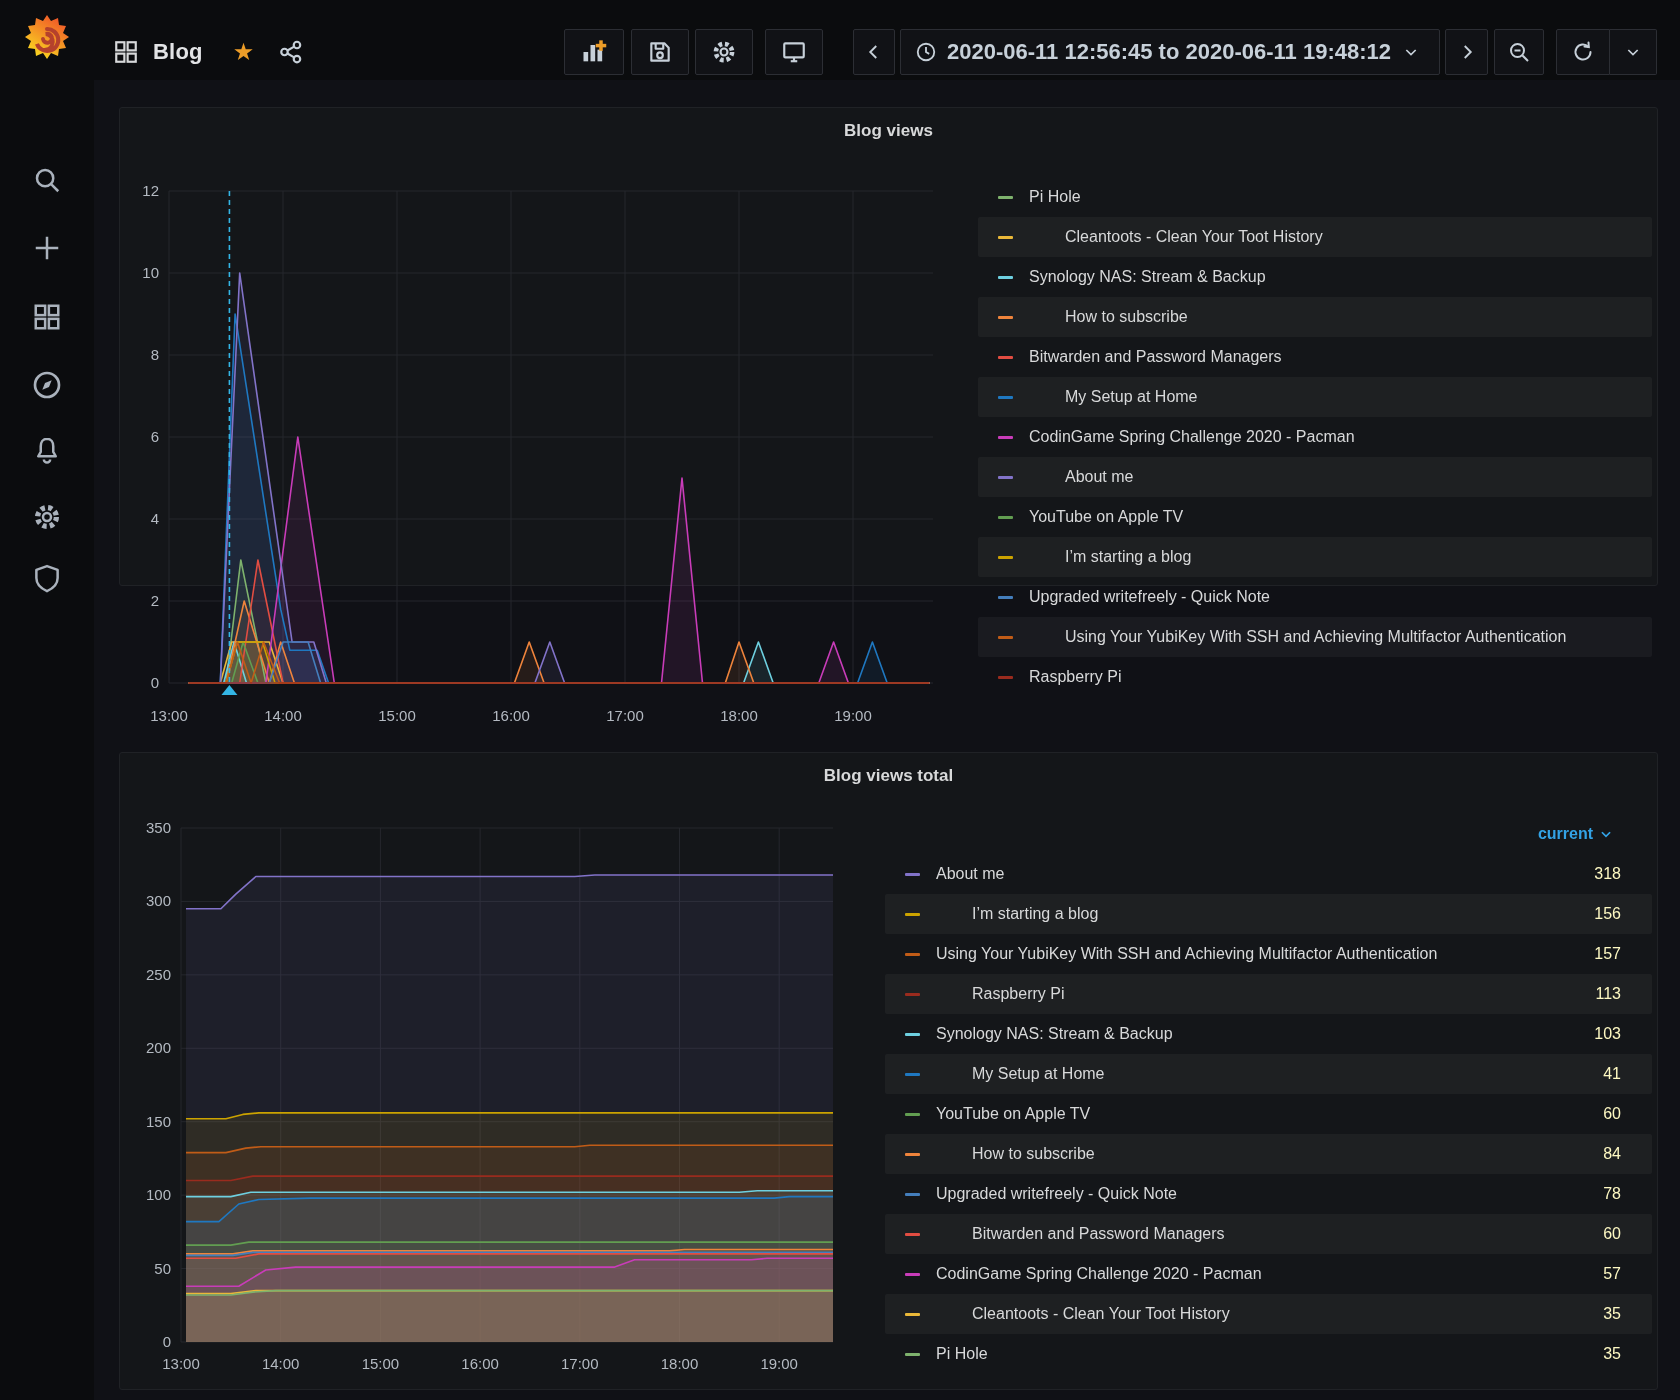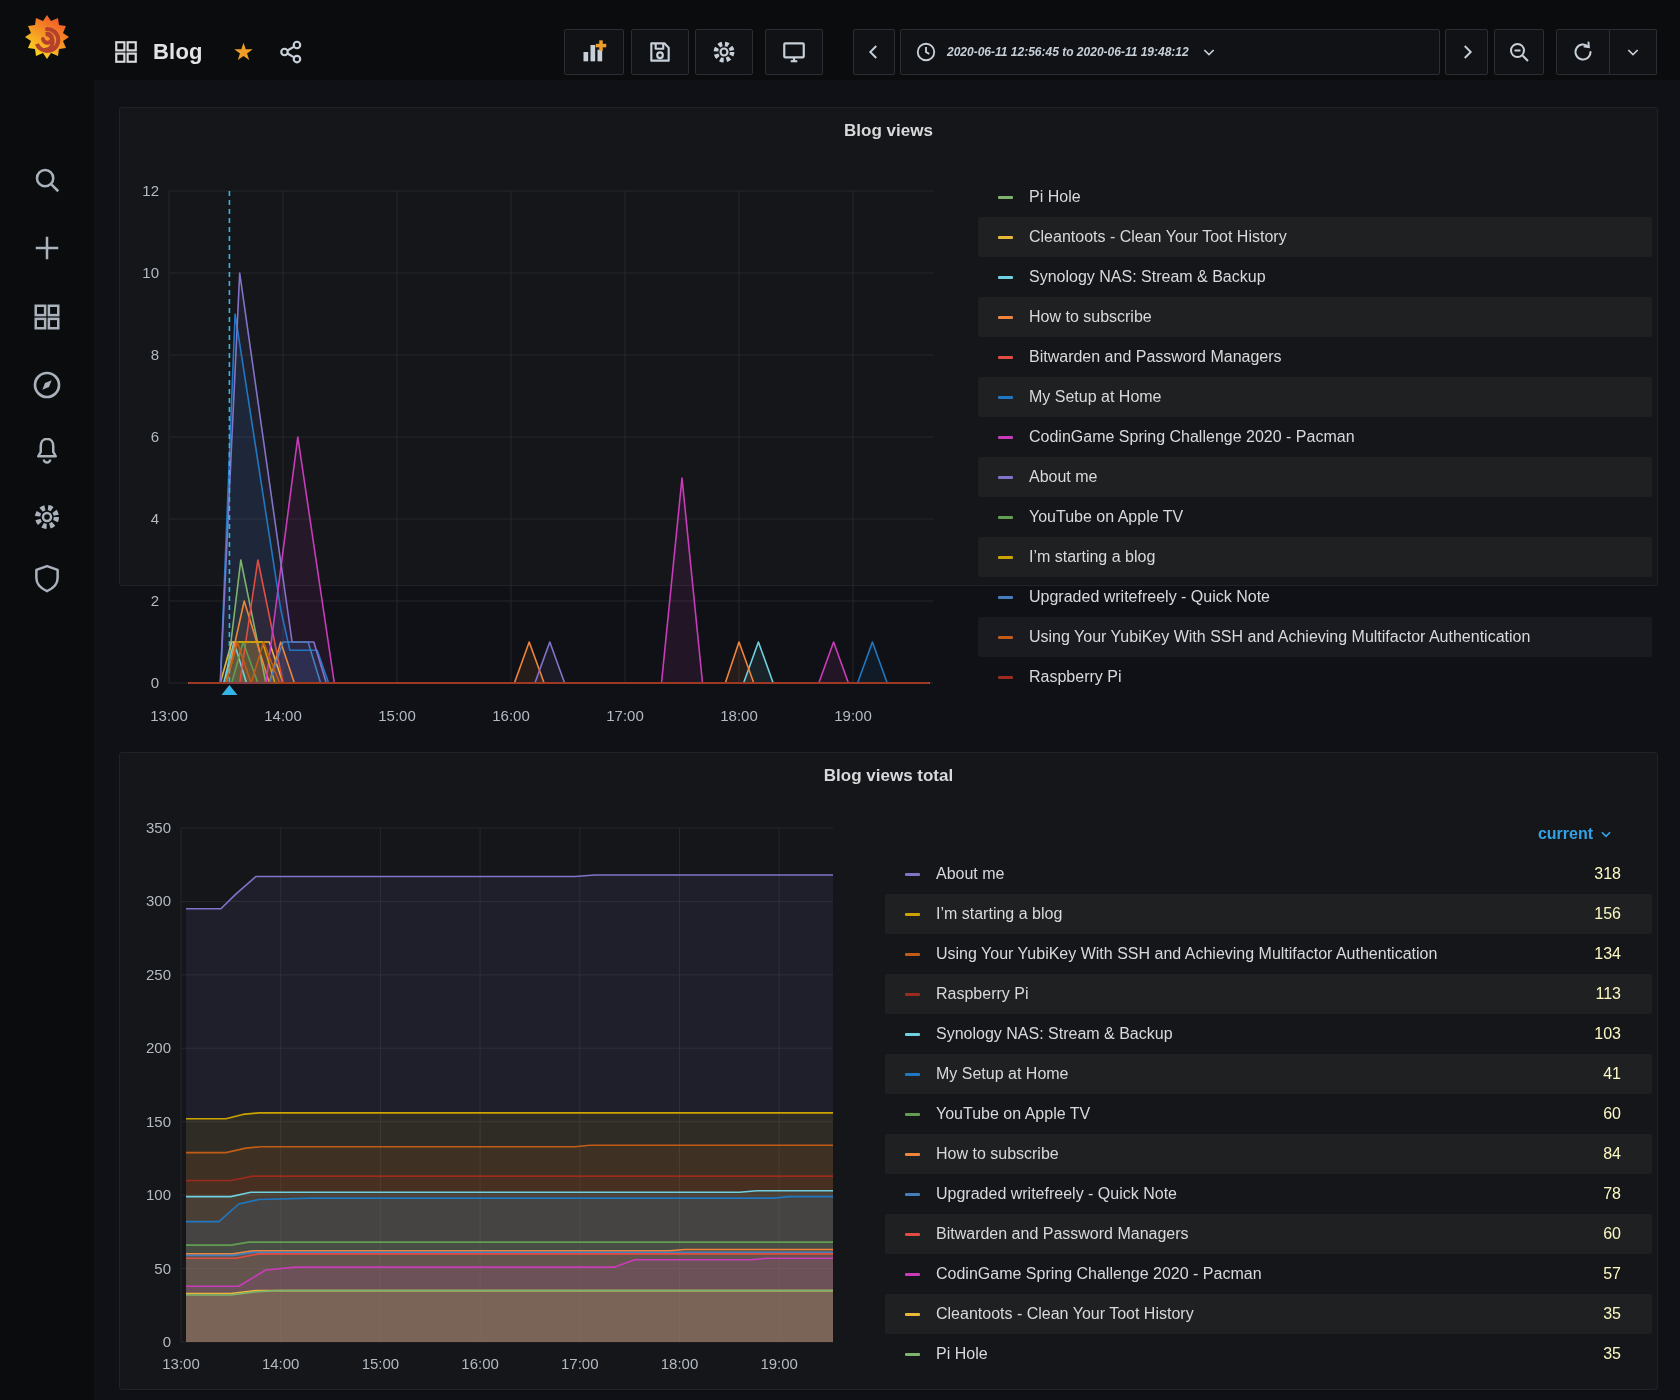--- a/index.html
+++ b/index.html
@@ -18,35 +18,35 @@
   .nav-left { position:absolute; left:0; top:0; height:80px; display:flex; align-items:center; }
   .nav-grid-icon { margin-left:19px; display:flex; }
   .nav-title { margin-left:14px; color:#e3e4e6; font-size:22px; font-weight:600; letter-spacing:.2px; }
   .nav-star { margin-left:30px; cursor:pointer; font-size:24px; color:#ED9D28; line-height:1; }
   .nav-share { margin-left:24px; cursor:pointer; display:flex; }
 
   .tool-btn { position:absolute; top:17px; height:46px; background:#111216; border:1px solid #2c2e34; border-radius:2px;
               display:flex; align-items:center; justify-content:center; cursor:pointer; color:#c7d0d9; }
   .timepicker { position:absolute; top:17px; height:46px; background:#111216; border:1px solid #2c2e34; border-radius:2px;
                 display:flex; align-items:center; cursor:pointer; color:#c7d0d9; padding:0 14px; }
-  .timepicker .tp-text { font-size:12px; font-weight:700; color:#c7d0d9; margin:0 12px 0 10px; white-space:nowrap;font-style:italic; }
+  .timepicker .tp-text { font-size:22px; font-weight:700; color:#c7d0d9; margin:0 12px 0 10px; white-space:nowrap; }
 
   
   .dash { position:absolute; left:94px; top:80px; right:0; bottom:0; background:#101116; }
   .panel { position:absolute; left:25px; width:1539px; background:#141619; border:1px solid #202226; border-radius:3px; }
   #panel1 { top:27px; height:479px; }
   #panel2 { top:672px; height:638px; }
   .panel-title { position:absolute; left:0; right:0; top:13px; text-align:center; color:#d8d9da; font-size:17px; font-weight:700; cursor:pointer; }
   .chart-svg { position:absolute; left:0; top:0; }
 
   
   .legend1 { position:absolute; left:858px; top:69px; width:674px; }
   .legend2 { position:absolute; left:765px; top:101px; width:767px; }
   .lrow { position:relative; height:40px; display:flex; align-items:center; cursor:pointer; border-radius:2px; }
-  .lrow.striped { background:rgba(255,255,255,0.045); }
+  .lrow.striped { background:rgba(255,255,255,0.045);gap:36px; }
   .ldash { width:15px; height:3px; border-radius:1px; margin-left:20px; flex:0 0 auto; }
   .lname { color:#d8d9da; font-size:16px; margin-left:16px; white-space:nowrap; }
   .lval  { position:absolute; right:31px; color:#fef9c3; font-size:16px; }
   .legend-header { position:absolute; left:765px; top:72px; width:767px; height:24px; }
   .legend-header .hdr { position:absolute; right:39px; top:0; color:#33a2e5; font-weight:700; font-size:16px; cursor:pointer; display:flex; align-items:center; }
   .legend-header .hdr svg { margin-left:6px; }
 
   text { font-family:"Liberation Sans", sans-serif; }
 </style>
 </head>
@@ -399,21 +399,21 @@
             <span class="lval">318</span>
           </div>
           <div class="lrow striped">
             <span class="ldash" style="background: rgb(204, 163, 0);"></span>
             <span class="lname">I’m starting a blog</span>
             <span class="lval">156</span>
           </div>
           <div class="lrow">
             <span class="ldash" style="background: rgb(193, 92, 23);"></span>
             <span class="lname">Using Your YubiKey With SSH and Achieving Multifactor Authentication</span>
-            <span class="lval">134</span>
+            <span class="lval">157</span>
           </div>
           <div class="lrow striped">
             <span class="ldash" style="background: rgb(154, 43, 30);"></span>
             <span class="lname">Raspberry Pi</span>
             <span class="lval">113</span>
           </div>
           <div class="lrow">
             <span class="ldash" style="background: rgb(110, 208, 224);"></span>
             <span class="lname">Synology NAS: Stream &amp; Backup</span>
             <span class="lval">103</span>

